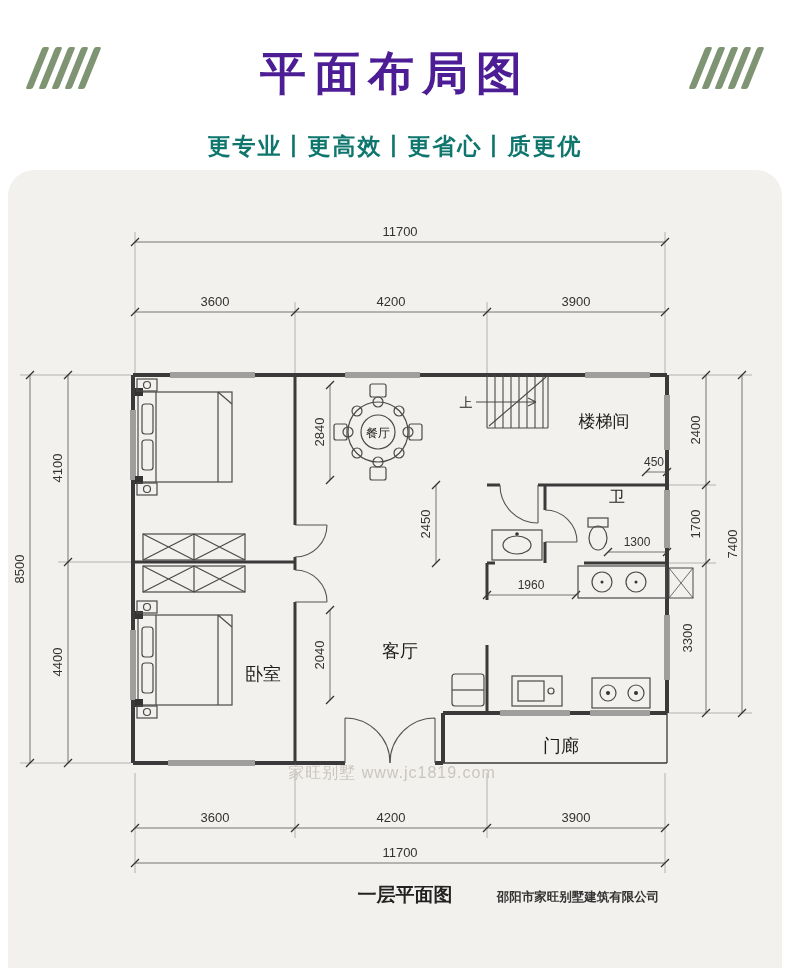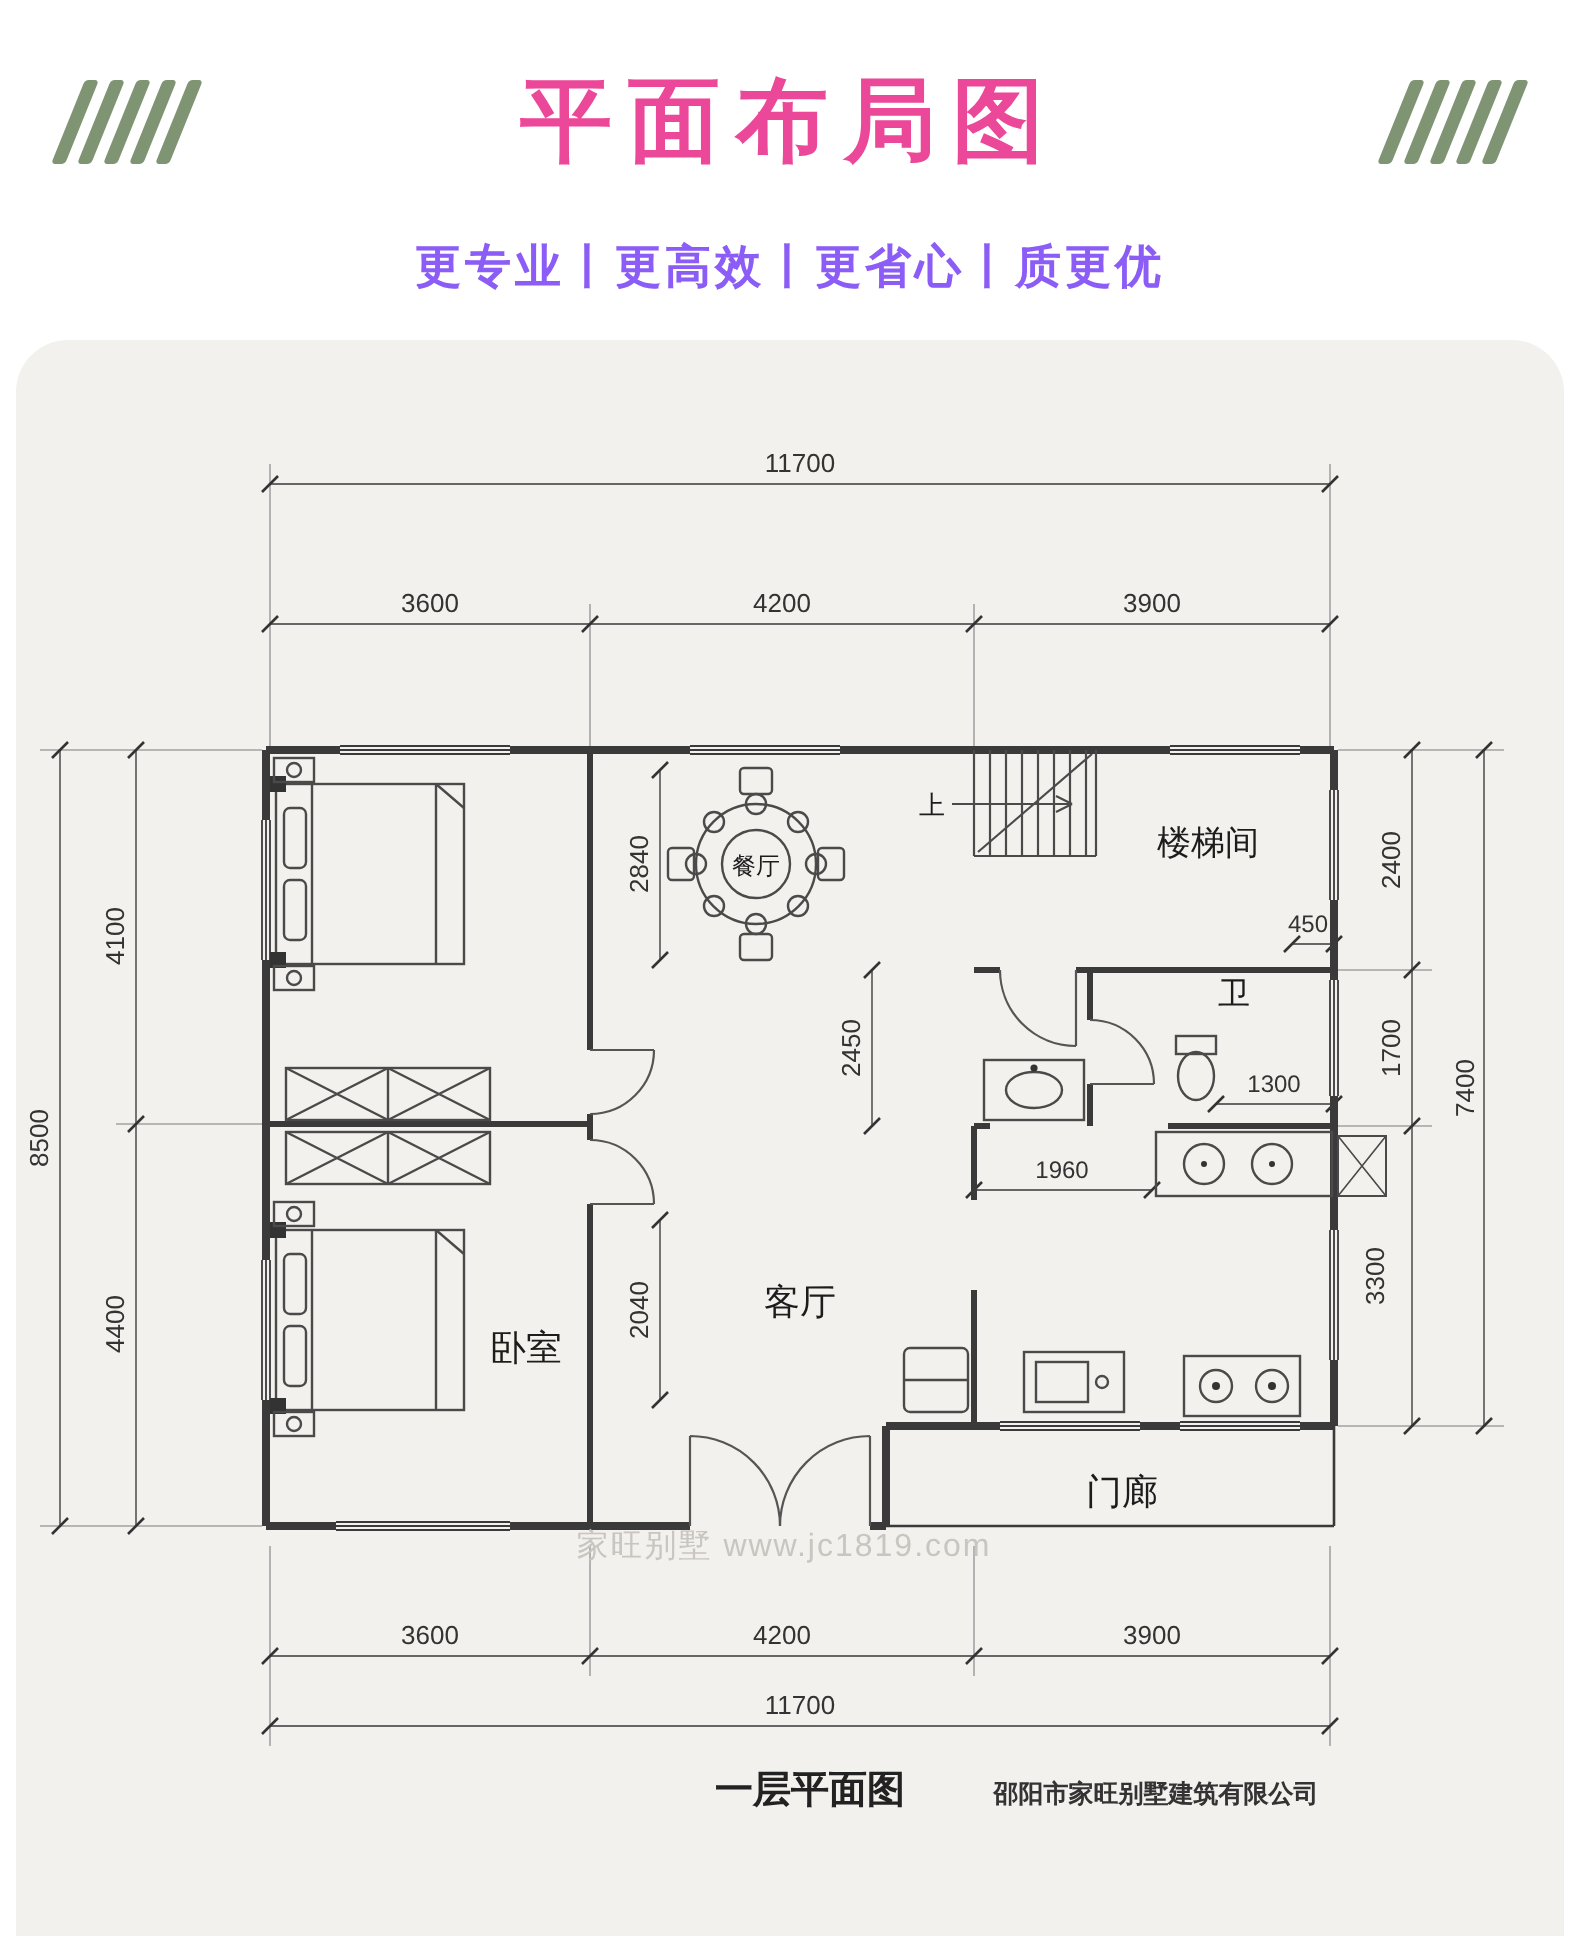--- a/index.html
+++ b/index.html
@@ -10,26 +10,26 @@
   }
   .page { position:absolute; inset:0; }
   .header {
     display:flex; align-items:center; justify-content:space-between;
     padding:30px 34px 0 34px;
   }
   .slashes { display:flex; gap:6px; height:42px; }
   .slashes i { display:block; width:7px; background:#7E9472; transform:skewX(-22deg); border-radius:2px; }
   h1.title {
     font-family:Liberation Sans, sans-serif;
-    font-size:46px; font-weight:700; color:#ec4899; letter-spacing:8px;
-    white-space:nowrap; text-align:center;
+    font-size:46px; font-weight:700; color:#4c1d95; letter-spacing:8px;
+    white-space:nowrap; text-align:center;margin-top:13px;
   }
   .subtitle {
     margin-top:26px; text-align:center;
-    font-size:23px; font-weight:700; color:#8b5cf6; letter-spacing:2px;
+    font-size:23px; font-weight:700; color:#0f766e; letter-spacing:2px;
   }
   .card {
     position:absolute; left:8px; right:8px; top:170px; bottom:0;
     background:#f3f1ed; border-radius:26px 26px 0 0;
   }
   svg.plan { position:absolute; left:0; top:180px; }
   text { font-family:"Liberation Sans", sans-serif; }
   .dim { font-size:13px; fill:#333; }
   .dim-sm { font-size:12px; fill:#333; }
   .room { font-family:"Liberation Serif", serif; fill:#1c1c1c; }

